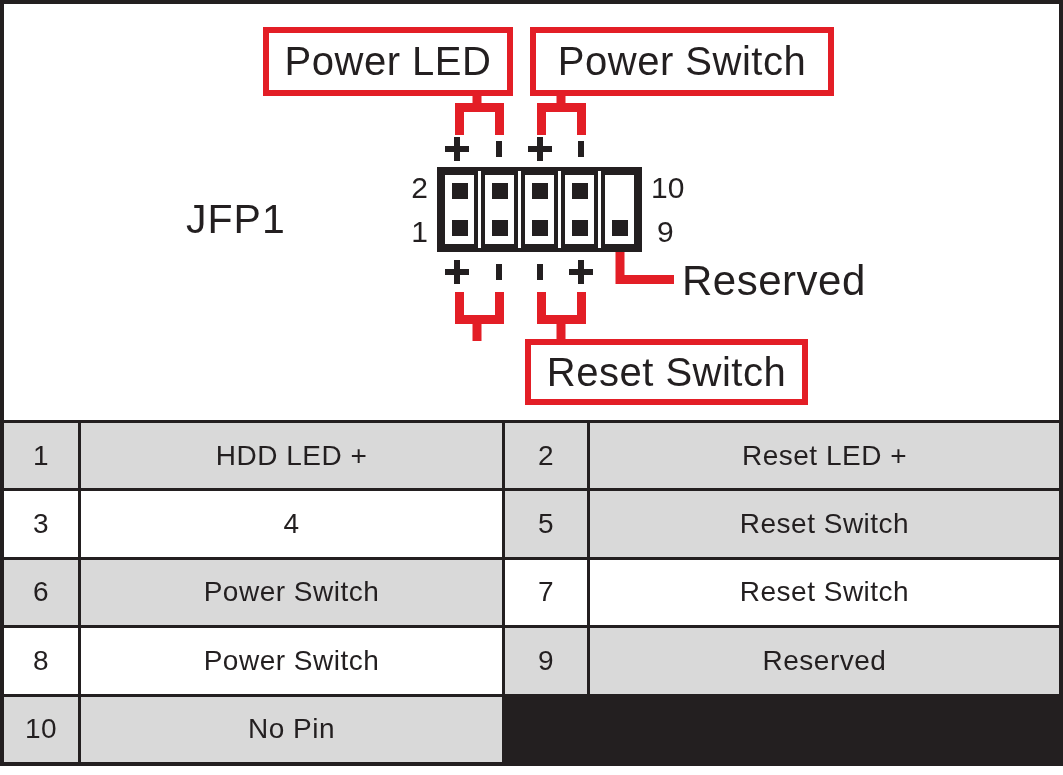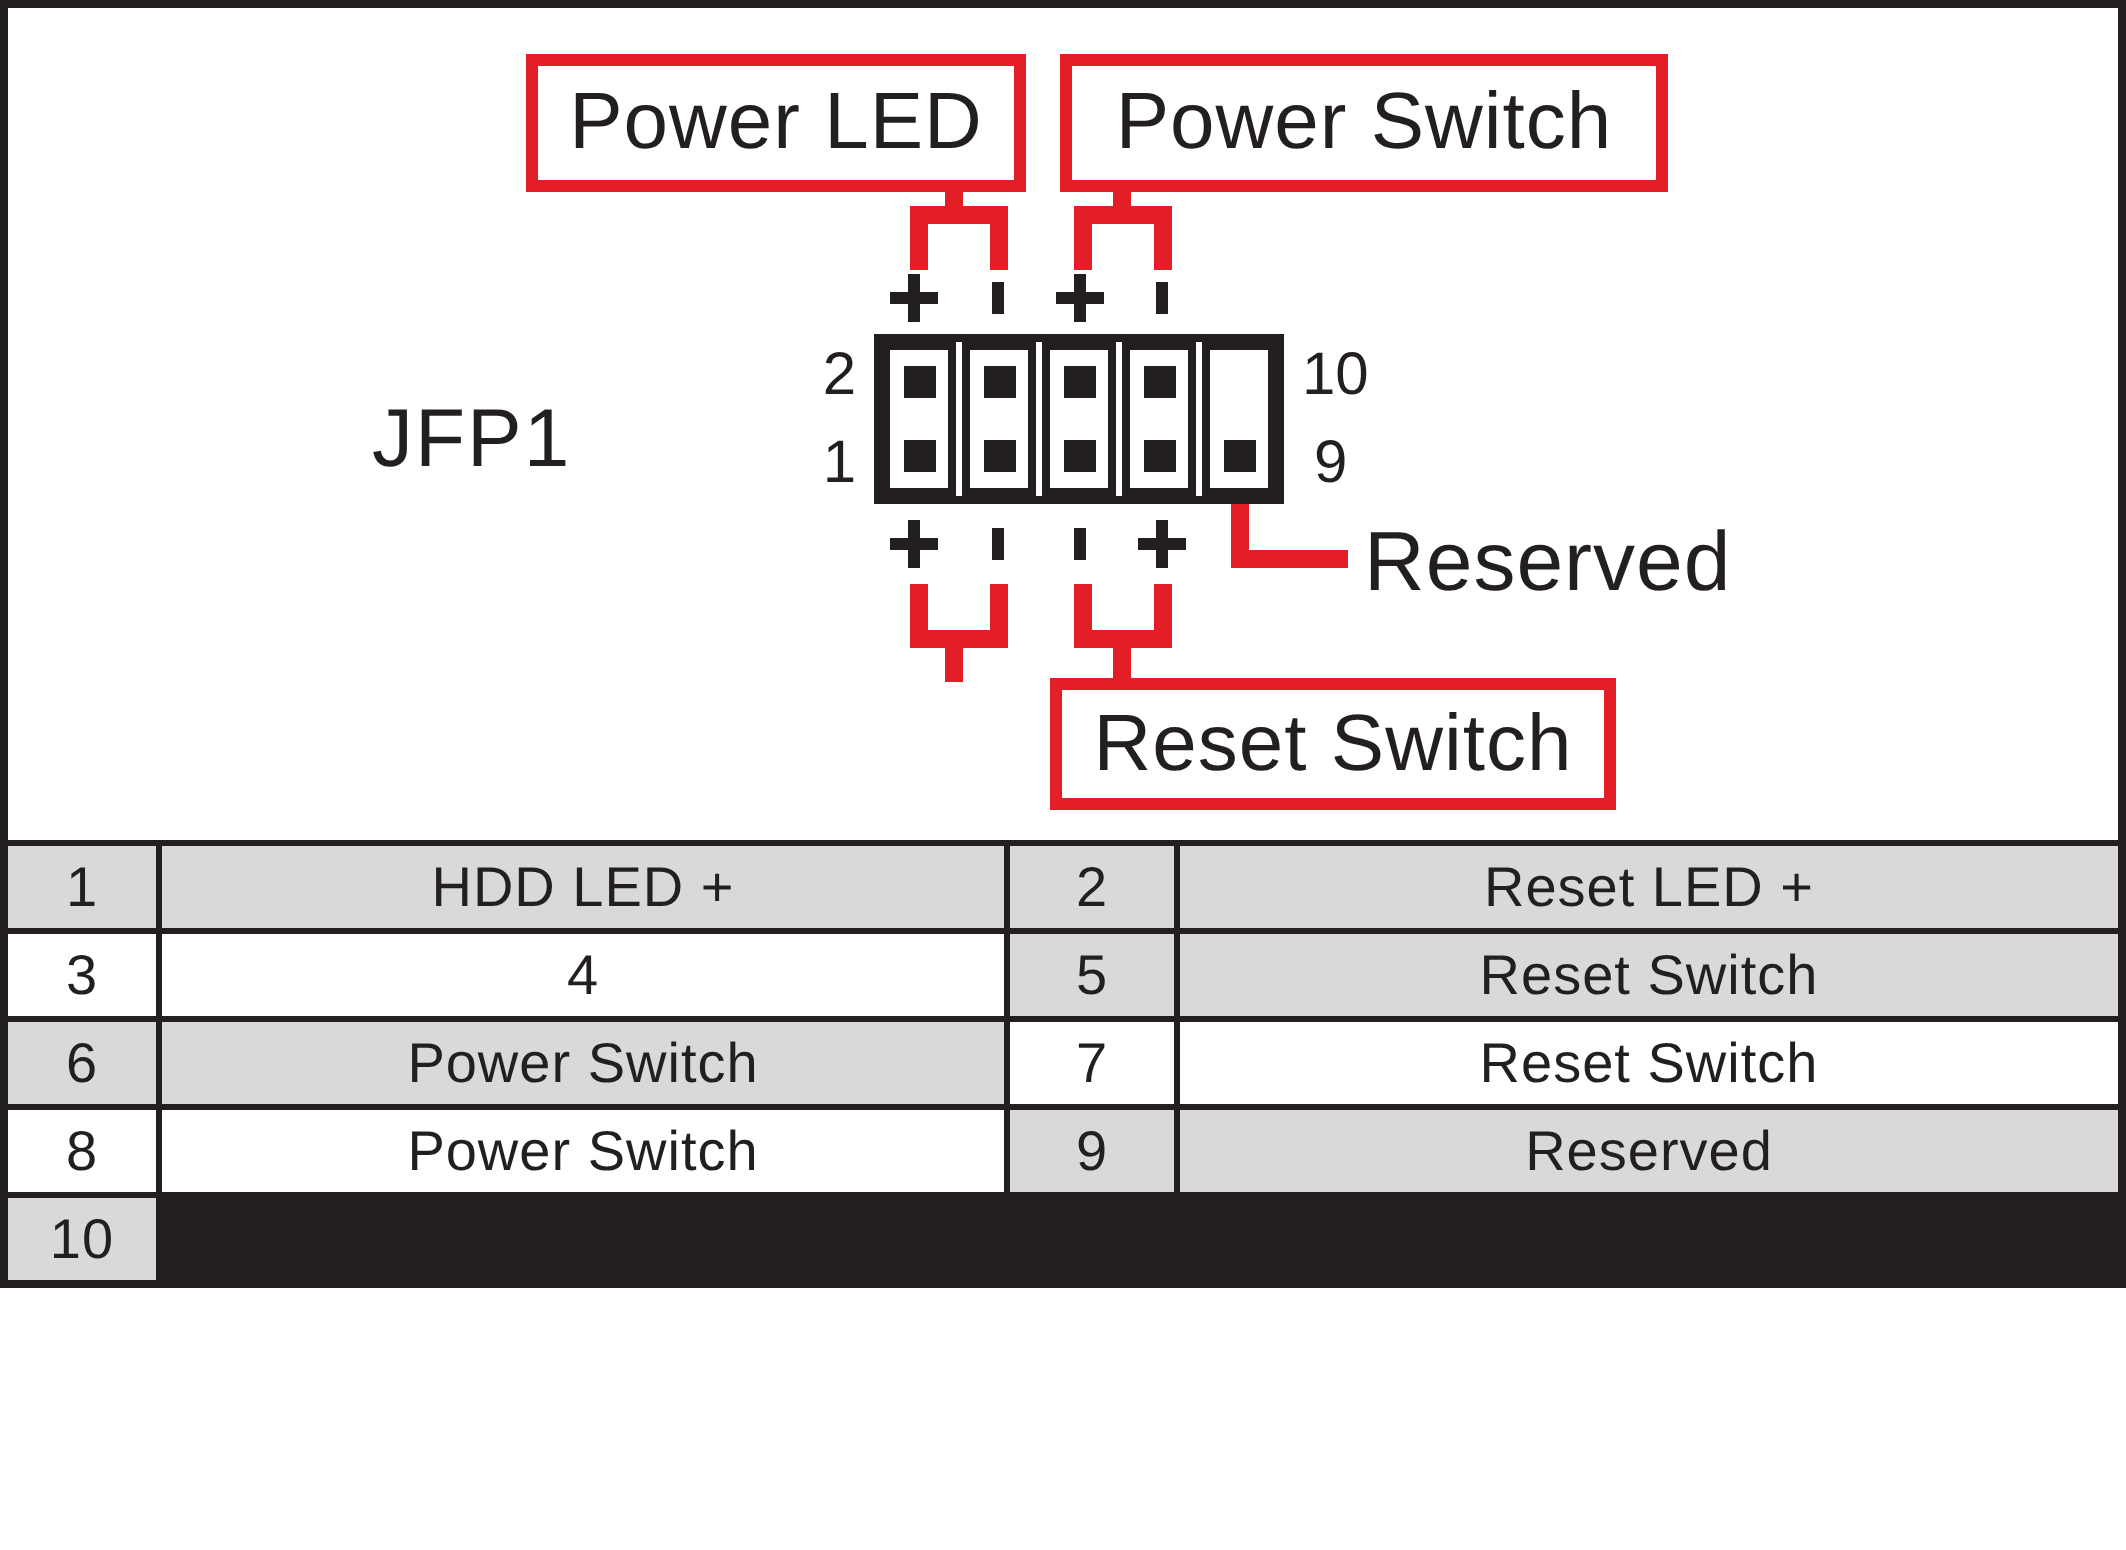--- a/index.html
+++ b/index.html
@@ -2,21 +2,21 @@
 <html><head>
 <meta charset="utf-8">
 <style>
   :root{
     --ink:#231f20;
     --red:#e31e26;
     --gray:#d9d9d9;
   }
   html,body{margin:0;padding:0;background:#fff;}
   .stage{
-    position:relative;width:1063px;height:644px;background:#fff;overflow:hidden;
+    position:relative;width:1063px;height:766px;background:#fff;overflow:hidden;
     font-family:"Liberation Sans", sans-serif;color:var(--ink);
   }
   .frame{position:absolute;inset:0;border:4px solid var(--ink);pointer-events:none;z-index:9;}
   .overlay{position:absolute;left:0;top:0;z-index:1;pointer-events:none;}
   .overlay path{stroke:var(--red);stroke-width:9;fill:none;}
 
   
   .label-box{
     position:absolute;border:6px solid var(--red);background:#fff;
     display:flex;align-items:center;justify-content:center;
@@ -146,16 +146,17 @@
       <div class="tcell shaded">Reset Switch</div>
       <div class="tcell shaded">6</div>
       <div class="tcell shaded">Power Switch</div>
       <div class="tcell">7</div>
       <div class="tcell">Reset Switch</div>
       <div class="tcell">8</div>
       <div class="tcell">Power Switch</div>
       <div class="tcell shaded">9</div>
       <div class="tcell shaded">Reserved</div>
       <div class="tcell shaded">10</div>
+      <div class="tcell shaded">No Pin</div>
     </div>
 
   <div class="frame"></div>
 </div>
 
 </body></html>

